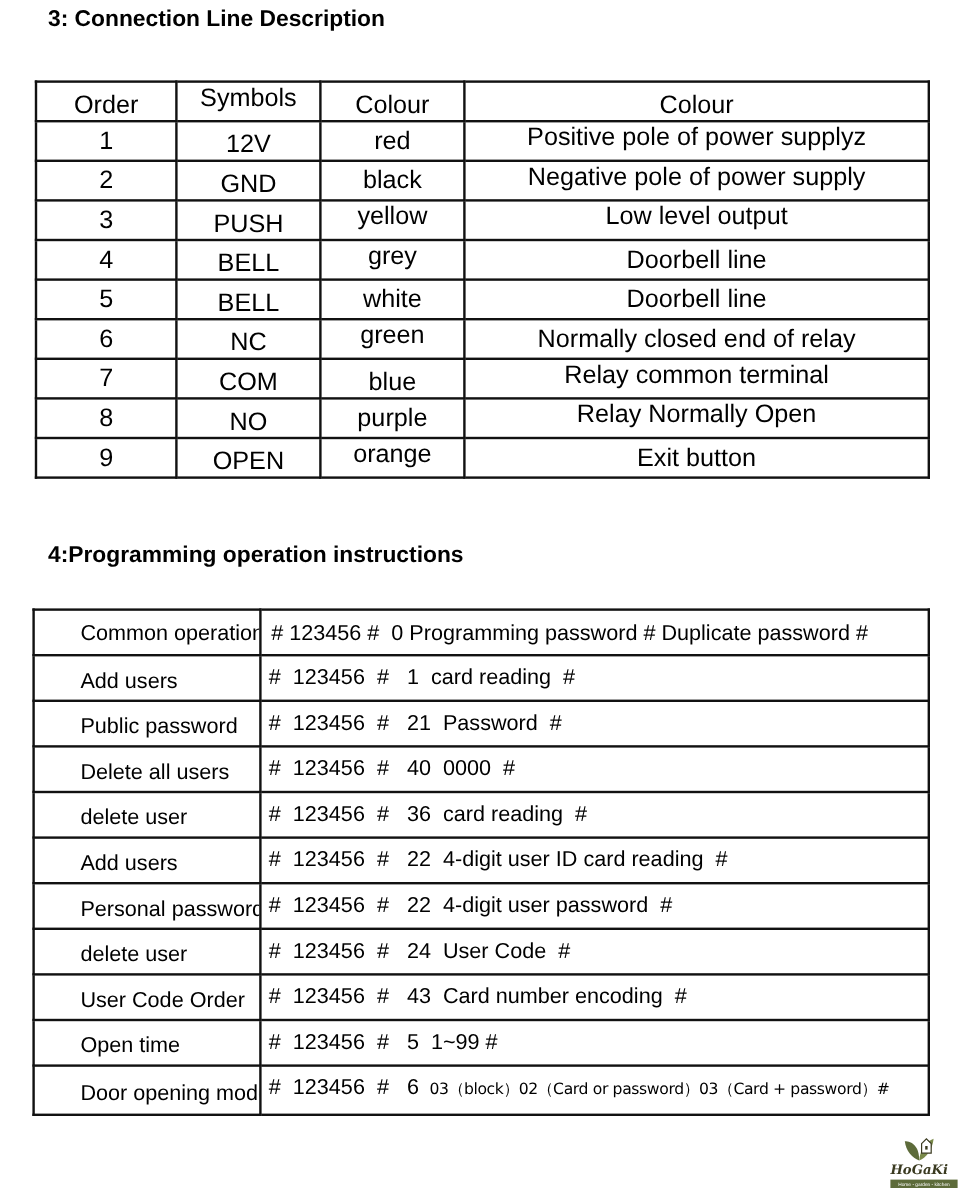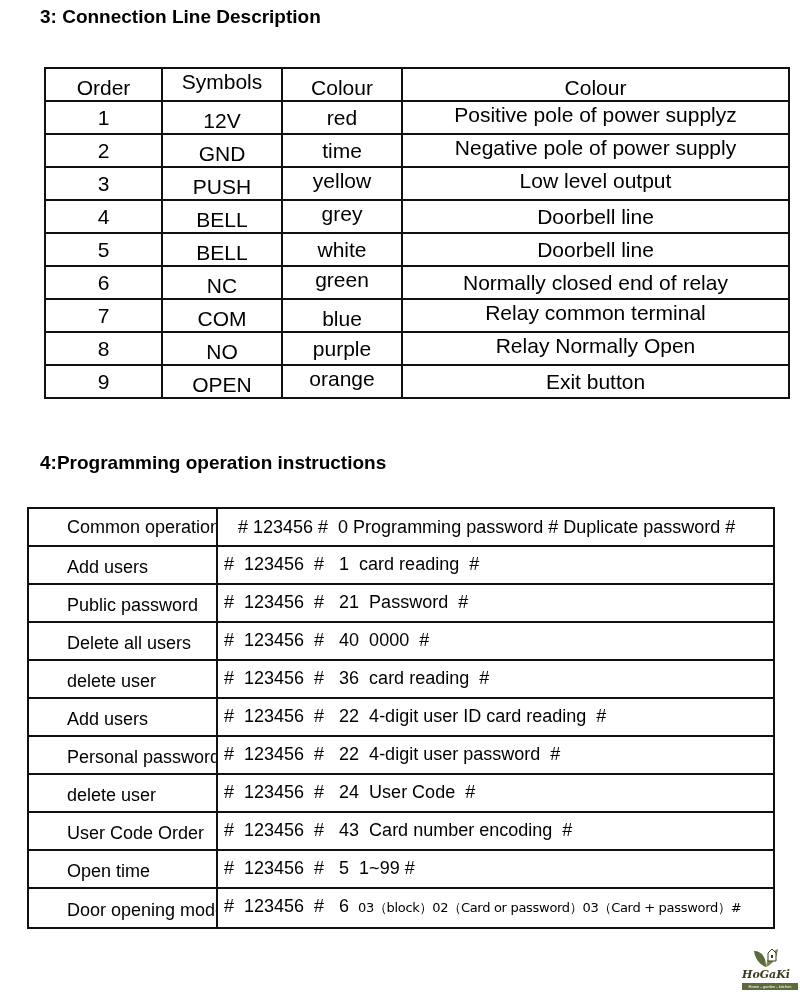--- a/index.html
+++ b/index.html
@@ -35,21 +35,21 @@
     td {
       border: 2px solid #111;
       padding: 0;
       white-space: nowrap;
       overflow: hidden;
       font-size: 21px;
     }
 
     
     #conn-table {
-      left: 44px;
+      left: 29px;
       top: 67px;
       width: 744px;
       border-radius: 31px;
     }
     #conn-table td {
       height: 31px;
       text-align: center;
       vertical-align: middle;
       line-height: 31px;
     }
@@ -76,21 +76,21 @@
     }
     #prog-table td.op-name {
       padding-left: 5px;
     }
     #prog-table td.op-name span { position: relative; top: 2px; margin-left: 33px; }
     #prog-table td.op-cmd {
       padding-left: 6px;
       white-space: pre;
     }
     #prog-table td.op-cmd span { position: relative; top: -1px; }
-    #prog-table tr.first td.op-cmd { padding-left: 20px; }
+    #prog-table tr.first td.op-cmd { padding-left: 8px; }
     #prog-table tr.first td.op-name span { top: 0px; }
     #prog-table tr.first td.op-cmd span { top: 0px; }
     .small-note {
       font-size: 13px;
       font-family: "DejaVu Sans", sans-serif;
       letter-spacing: -0.3px;
     }
 
     
     #logo {
@@ -156,21 +156,21 @@
     </tr>
     <tr>
       <td><span>1</span></td>
       <td><span class="shift-down">12V</span></td>
       <td><span>red</span></td>
       <td><span class="shift-up">Positive pole of power supplyz</span></td>
     </tr>
     <tr>
       <td><span>2</span></td>
       <td><span class="shift-down">GND</span></td>
-      <td><span>time</span></td>
+      <td><span>black</span></td>
       <td><span class="shift-up">Negative pole of power supply</span></td>
     </tr>
     <tr>
       <td><span>3</span></td>
       <td><span class="shift-down">PUSH</span></td>
       <td><span class="shift-up">yellow</span></td>
       <td><span class="shift-up">Low level output</span></td>
     </tr>
     <tr>
       <td><span>4</span></td>

